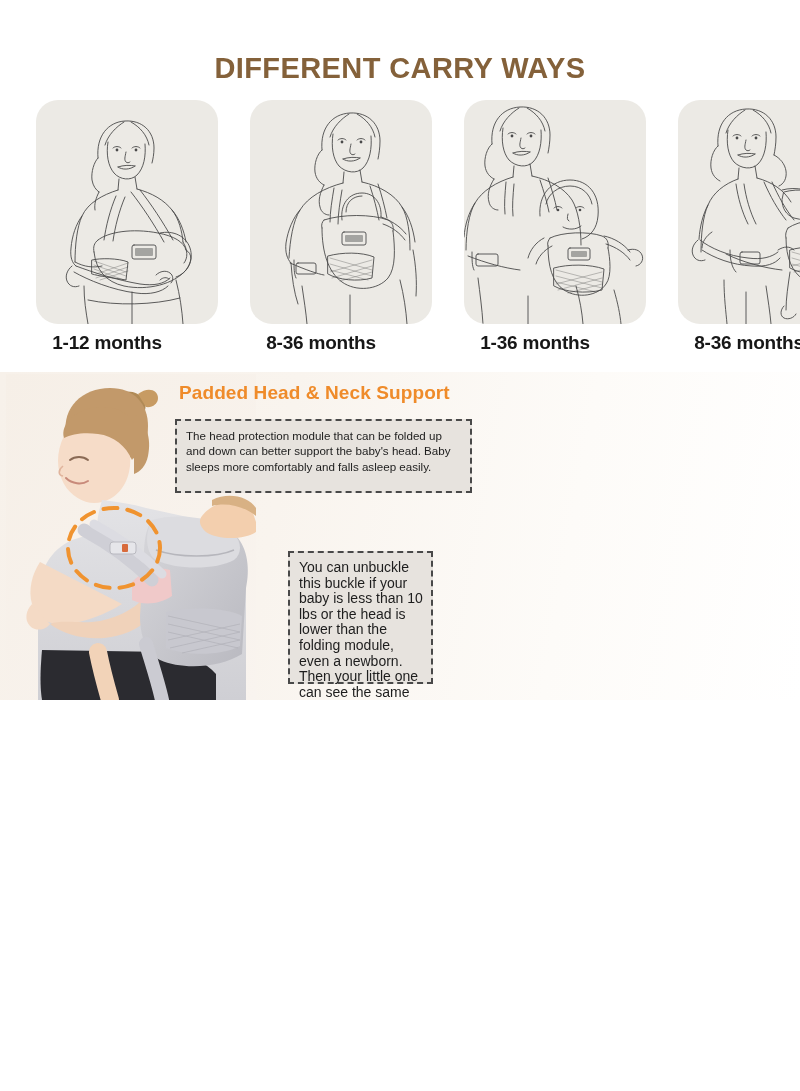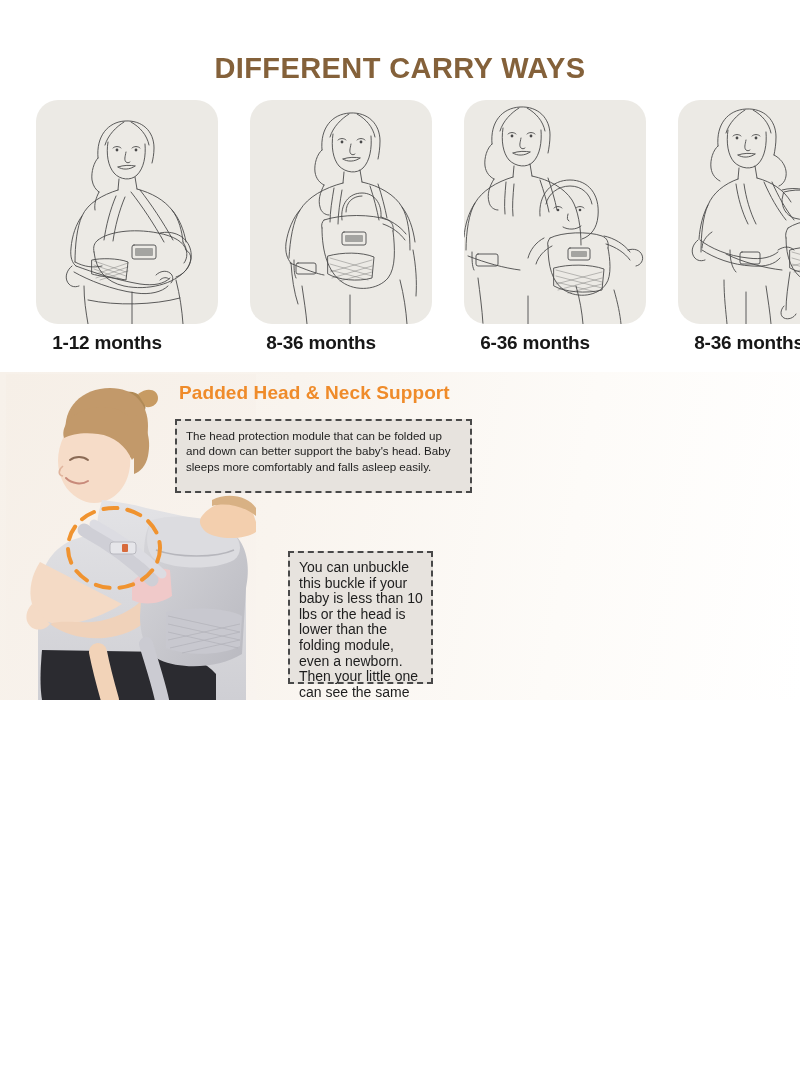--- a/index.html
+++ b/index.html
@@ -268,21 +268,21 @@
               <rect x="12" y="154" width="22" height="12" rx="2"></rect>
               <path d="M4 156 C22 163 40 168 56 170"></path>
 
               <path d="M14 178 C16 194 18 208 19 224"></path>
               <path d="M112 186 C116 200 118 212 119 224"></path>
               <path d="M64 196 L64 224"></path>
               <path d="M150 190 C154 204 156 214 157 224"></path>
             </g>
           </svg>
         </div>
-        <div class="carry-label">6-36 months</div>
+        <div class="carry-label">1-36 months</div>
       </div>
 
       <div class="carry-cell">
         <div class="carry-card">
           <svg class="lineart" viewBox="0 0 182 224">
             <g fill="none" stroke="#4a4a4a" stroke-width="0.9" stroke-linecap="round" stroke-linejoin="round">
               <path d="M40 46 C38 24 50 10 68 9 C86 8 98 20 98 37 C98 44 97 50 96 55"></path>
               <path d="M40 46 C35 50 32 60 33 68 C34 75 38 79 42 81"></path>
               <path d="M96 55 C102 58 107 64 108 71 C109 78 106 84 101 86"></path>
               <path d="M67 10 C59 15 51 23 48 33"></path>

